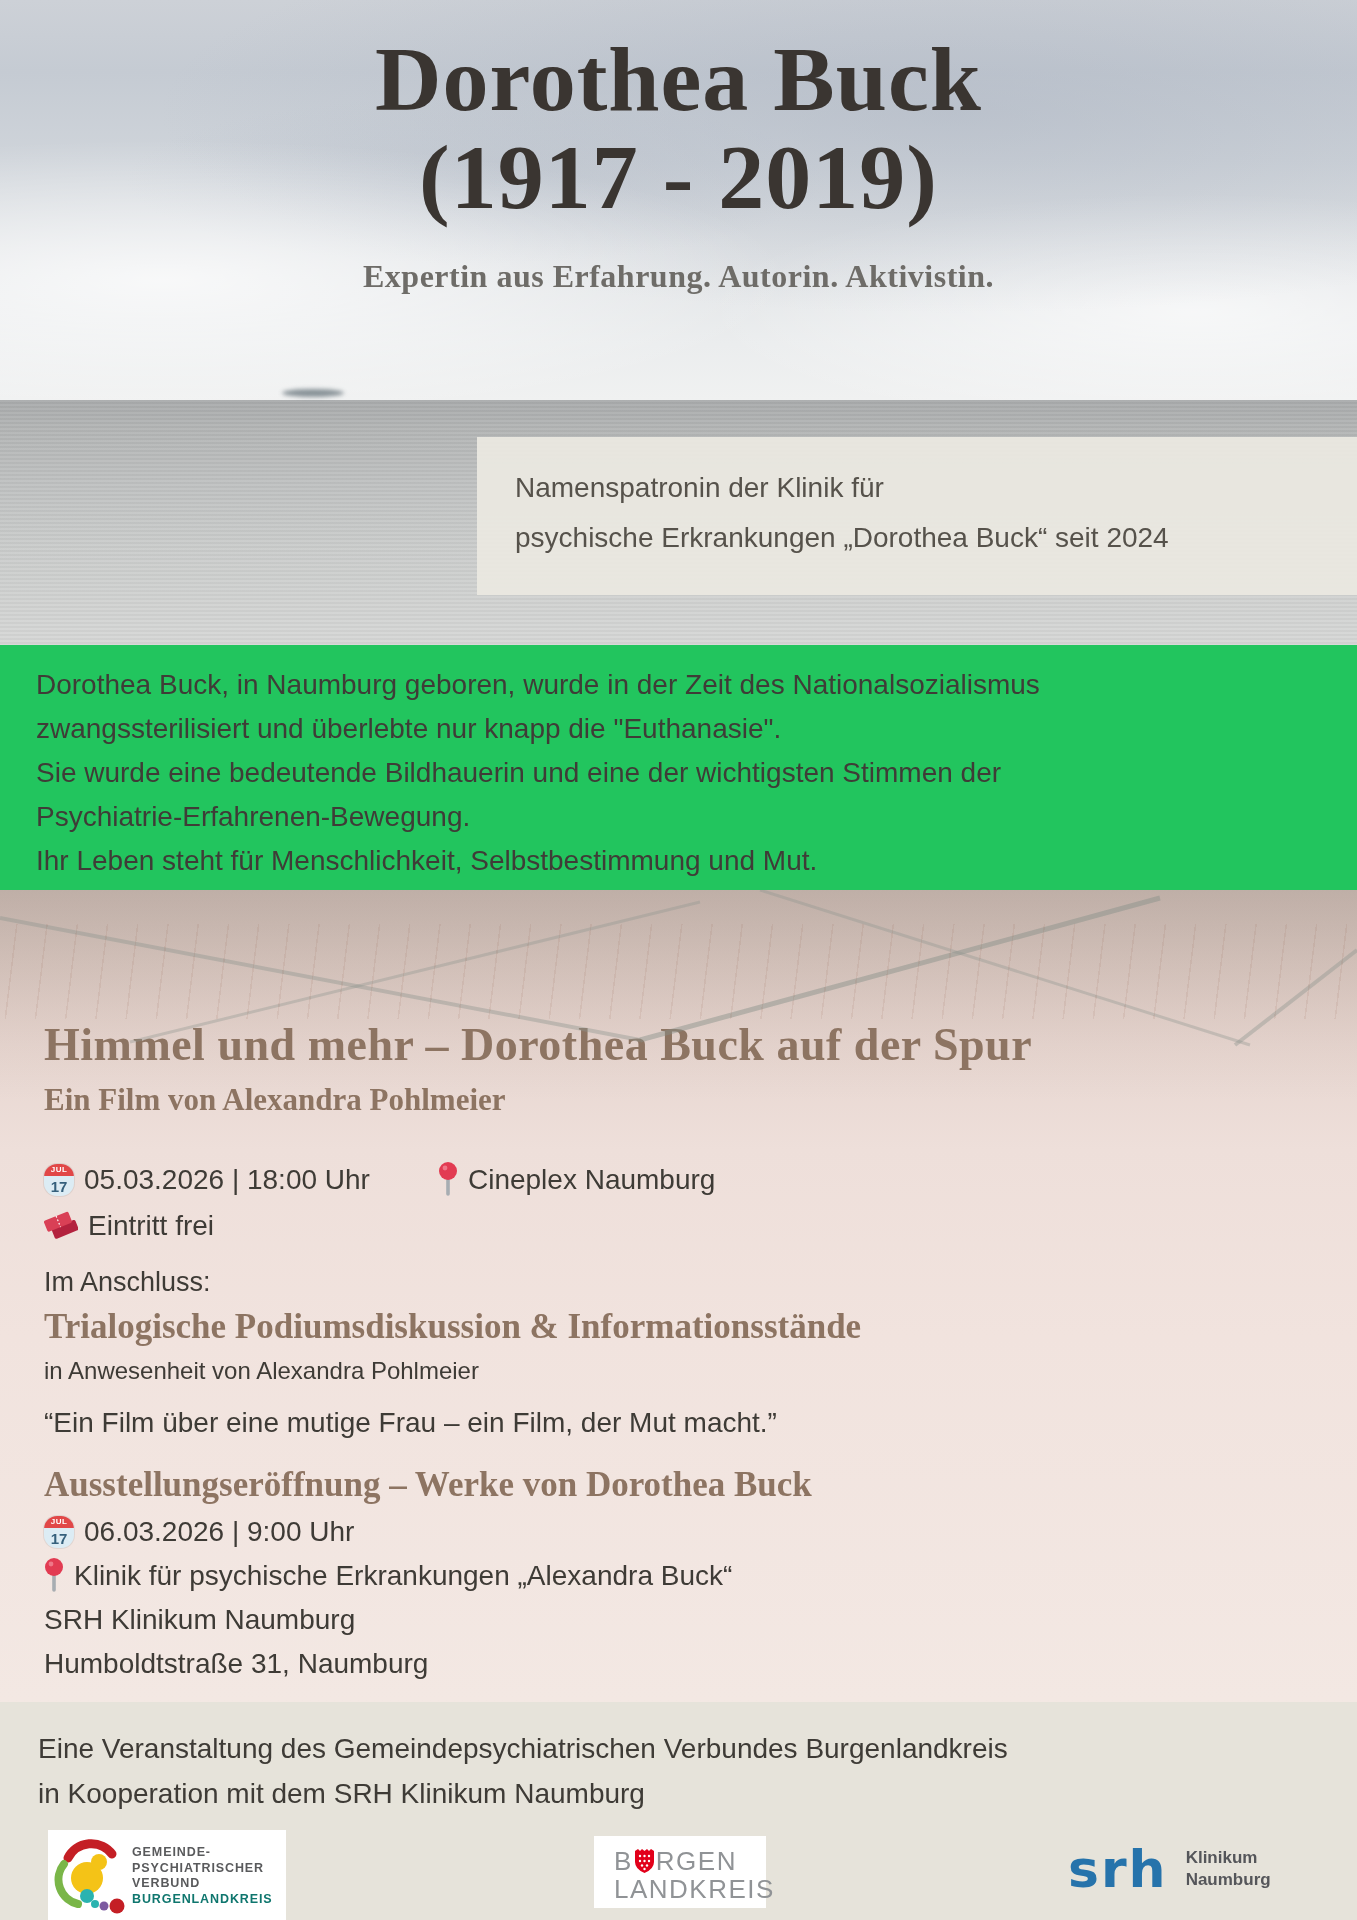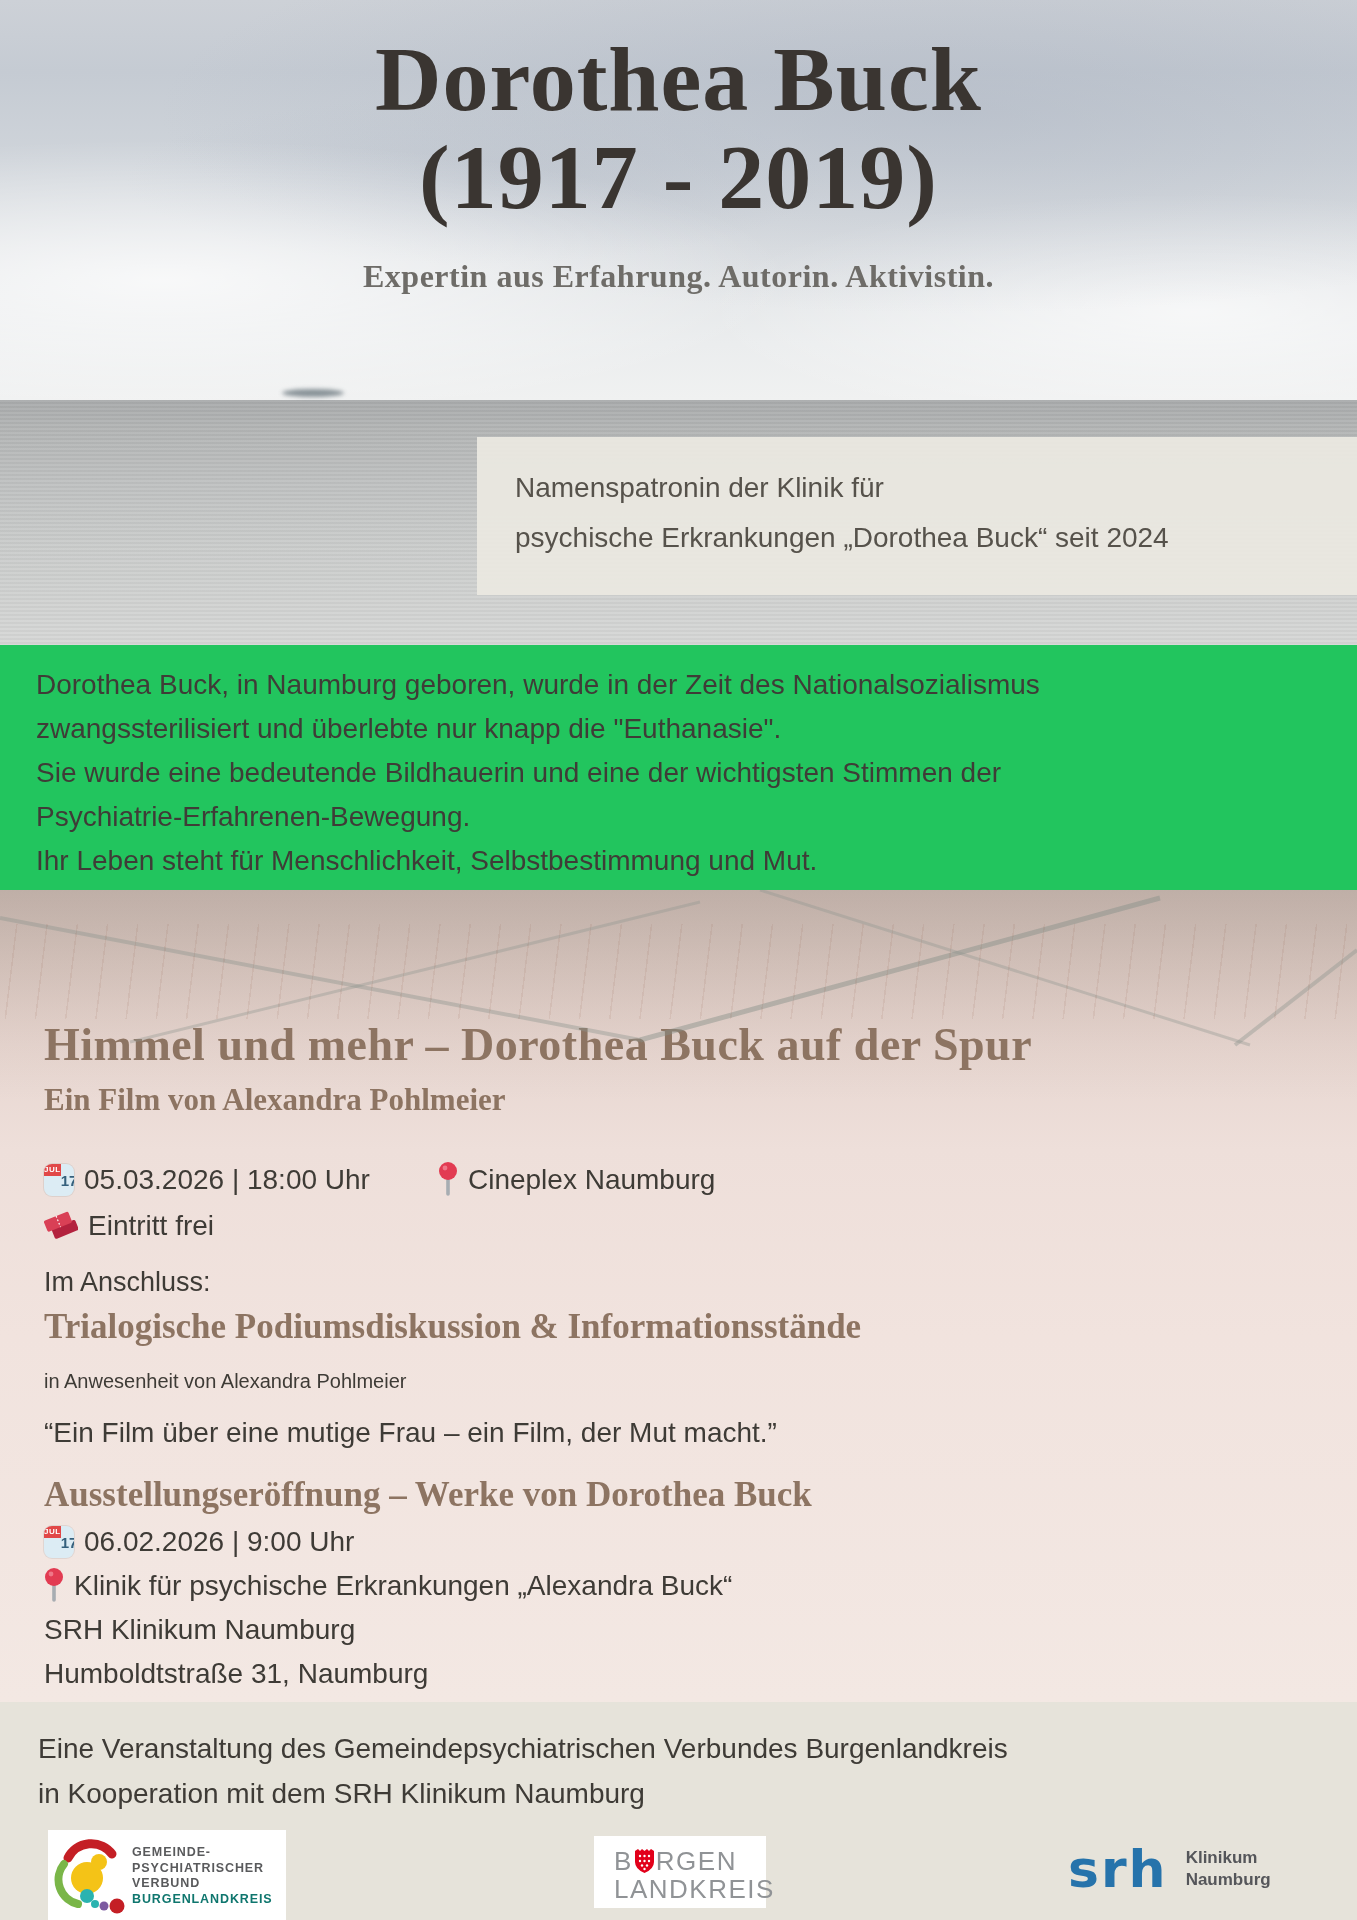--- a/index.html
+++ b/index.html
@@ -76,32 +76,32 @@
   }
   .detail-row{display:flex;align-items:center;gap:10px;font-size:28px;color:#3e3b36;height:44px;}
   .row-1{margin-top:38px;}
   .row-2{margin-top:2px;}
   .loc-item{display:flex;align-items:center;gap:10px;margin-left:58px;}
   .im-anschluss{margin-top:16px;font-size:27px;line-height:36px;color:#3e3b36;}
   .followup-title{
     margin-top:4px;font-family:"Liberation Serif",serif;font-weight:700;
     font-size:35px;line-height:46px;color:#8d7462;
   }
-  .followup-note{margin-top:12px;font-size:20px;line-height:38px;color:#3e3b36;}
+  .followup-note{margin-top:2px;font-size:24px;line-height:38px;color:#3e3b36;}
   .quote{margin-top:14px;font-size:28px;line-height:38px;color:#3e3b36;}
   .exh-title{
     margin-top:20px;font-family:"Liberation Serif",serif;font-weight:700;
     font-size:35px;line-height:46px;color:#8d7462;
   }
   .exh-date{margin-top:2px;}
   .exh-loc{margin-top:0px;}
   .plain-line{font-size:28px;line-height:44px;color:#3e3b36;}
 
   
-  .cal{width:30px;height:32px;border-radius:8px;background:#dcecf4;display:flex;flex-direction:row;
+  .cal{width:30px;height:32px;border-radius:13px;background:#dcecf4;display:flex;flex-direction:column;
        overflow:hidden;flex:0 0 auto;box-shadow:0 0 0 1px rgba(0,0,0,.07);}
   .cal-top{height:12px;background:#e14747;color:#fff;font-size:8px;font-weight:700;
        text-align:center;line-height:12px;letter-spacing:.5px;}
   .cal-day{flex:1;display:flex;align-items:center;justify-content:center;
        font-size:15px;font-weight:700;color:#35607c;}
   .pin-svg,.ticket-svg{flex:0 0 auto;display:block;}
 
   
   .footer{
     width:100%;height:218px;box-sizing:border-box;background:#e6e3da;
@@ -208,21 +208,21 @@
 
     <div class="quote">“Ein Film über eine mutige Frau – ein Film, der Mut macht.”</div>
 
     <div class="exh-title">Ausstellungseröffnung – Werke von Dorothea Buck</div>
 
     <div class="detail-row exh-date">
       <div class="cal">
         <div class="cal-top">JUL</div>
         <div class="cal-day">17</div>
       </div>
-      <span>06.02.2026 | 9:00 Uhr</span>
+      <span>06.03.2026 | 9:00 Uhr</span>
     </div>
 
     <div class="detail-row exh-loc">
       <svg class="pin-svg" width="20" height="38" viewBox="0 0 20 38">
         <path d="M10 18 L10 33" stroke="#a7adb2" stroke-width="3.6" stroke-linecap="round"></path>
         <circle cx="10" cy="10" r="9" fill="#e23b52"></circle>
         <circle cx="7" cy="7" r="2.4" fill="#ef7788"></circle>
       </svg>
       <span>Klinik für psychische Erkrankungen „Alexandra Buck“</span>
     </div>

